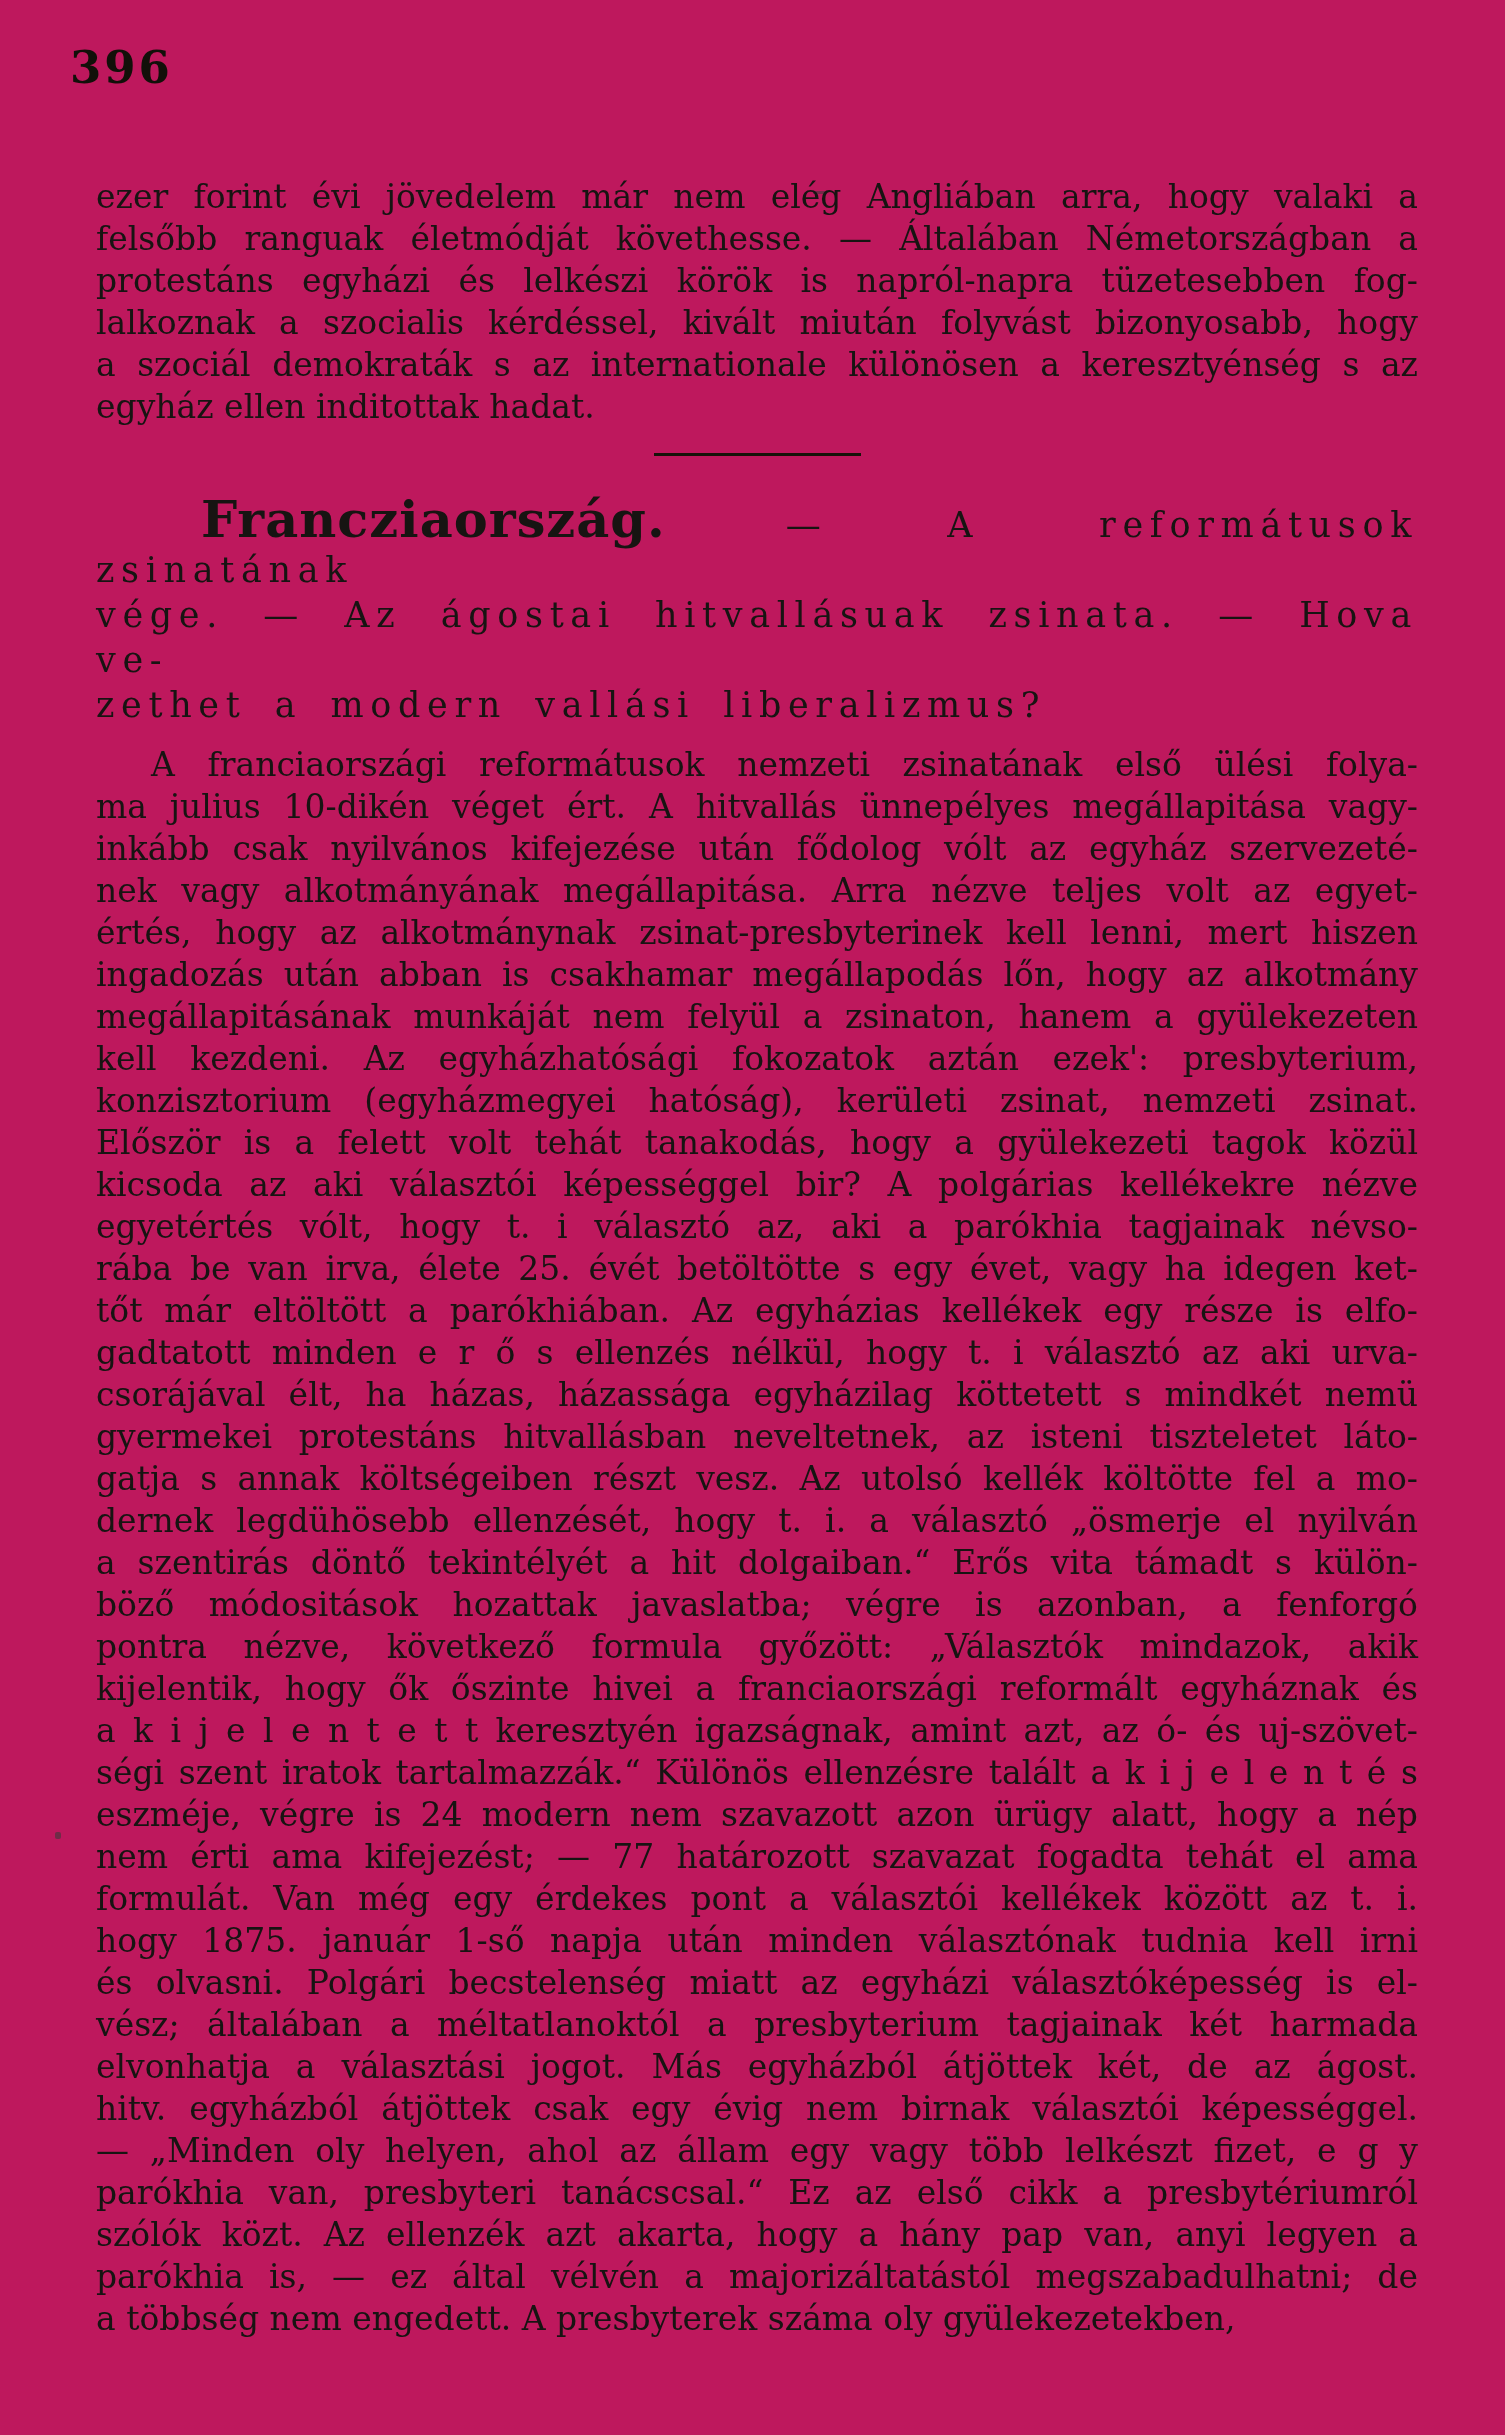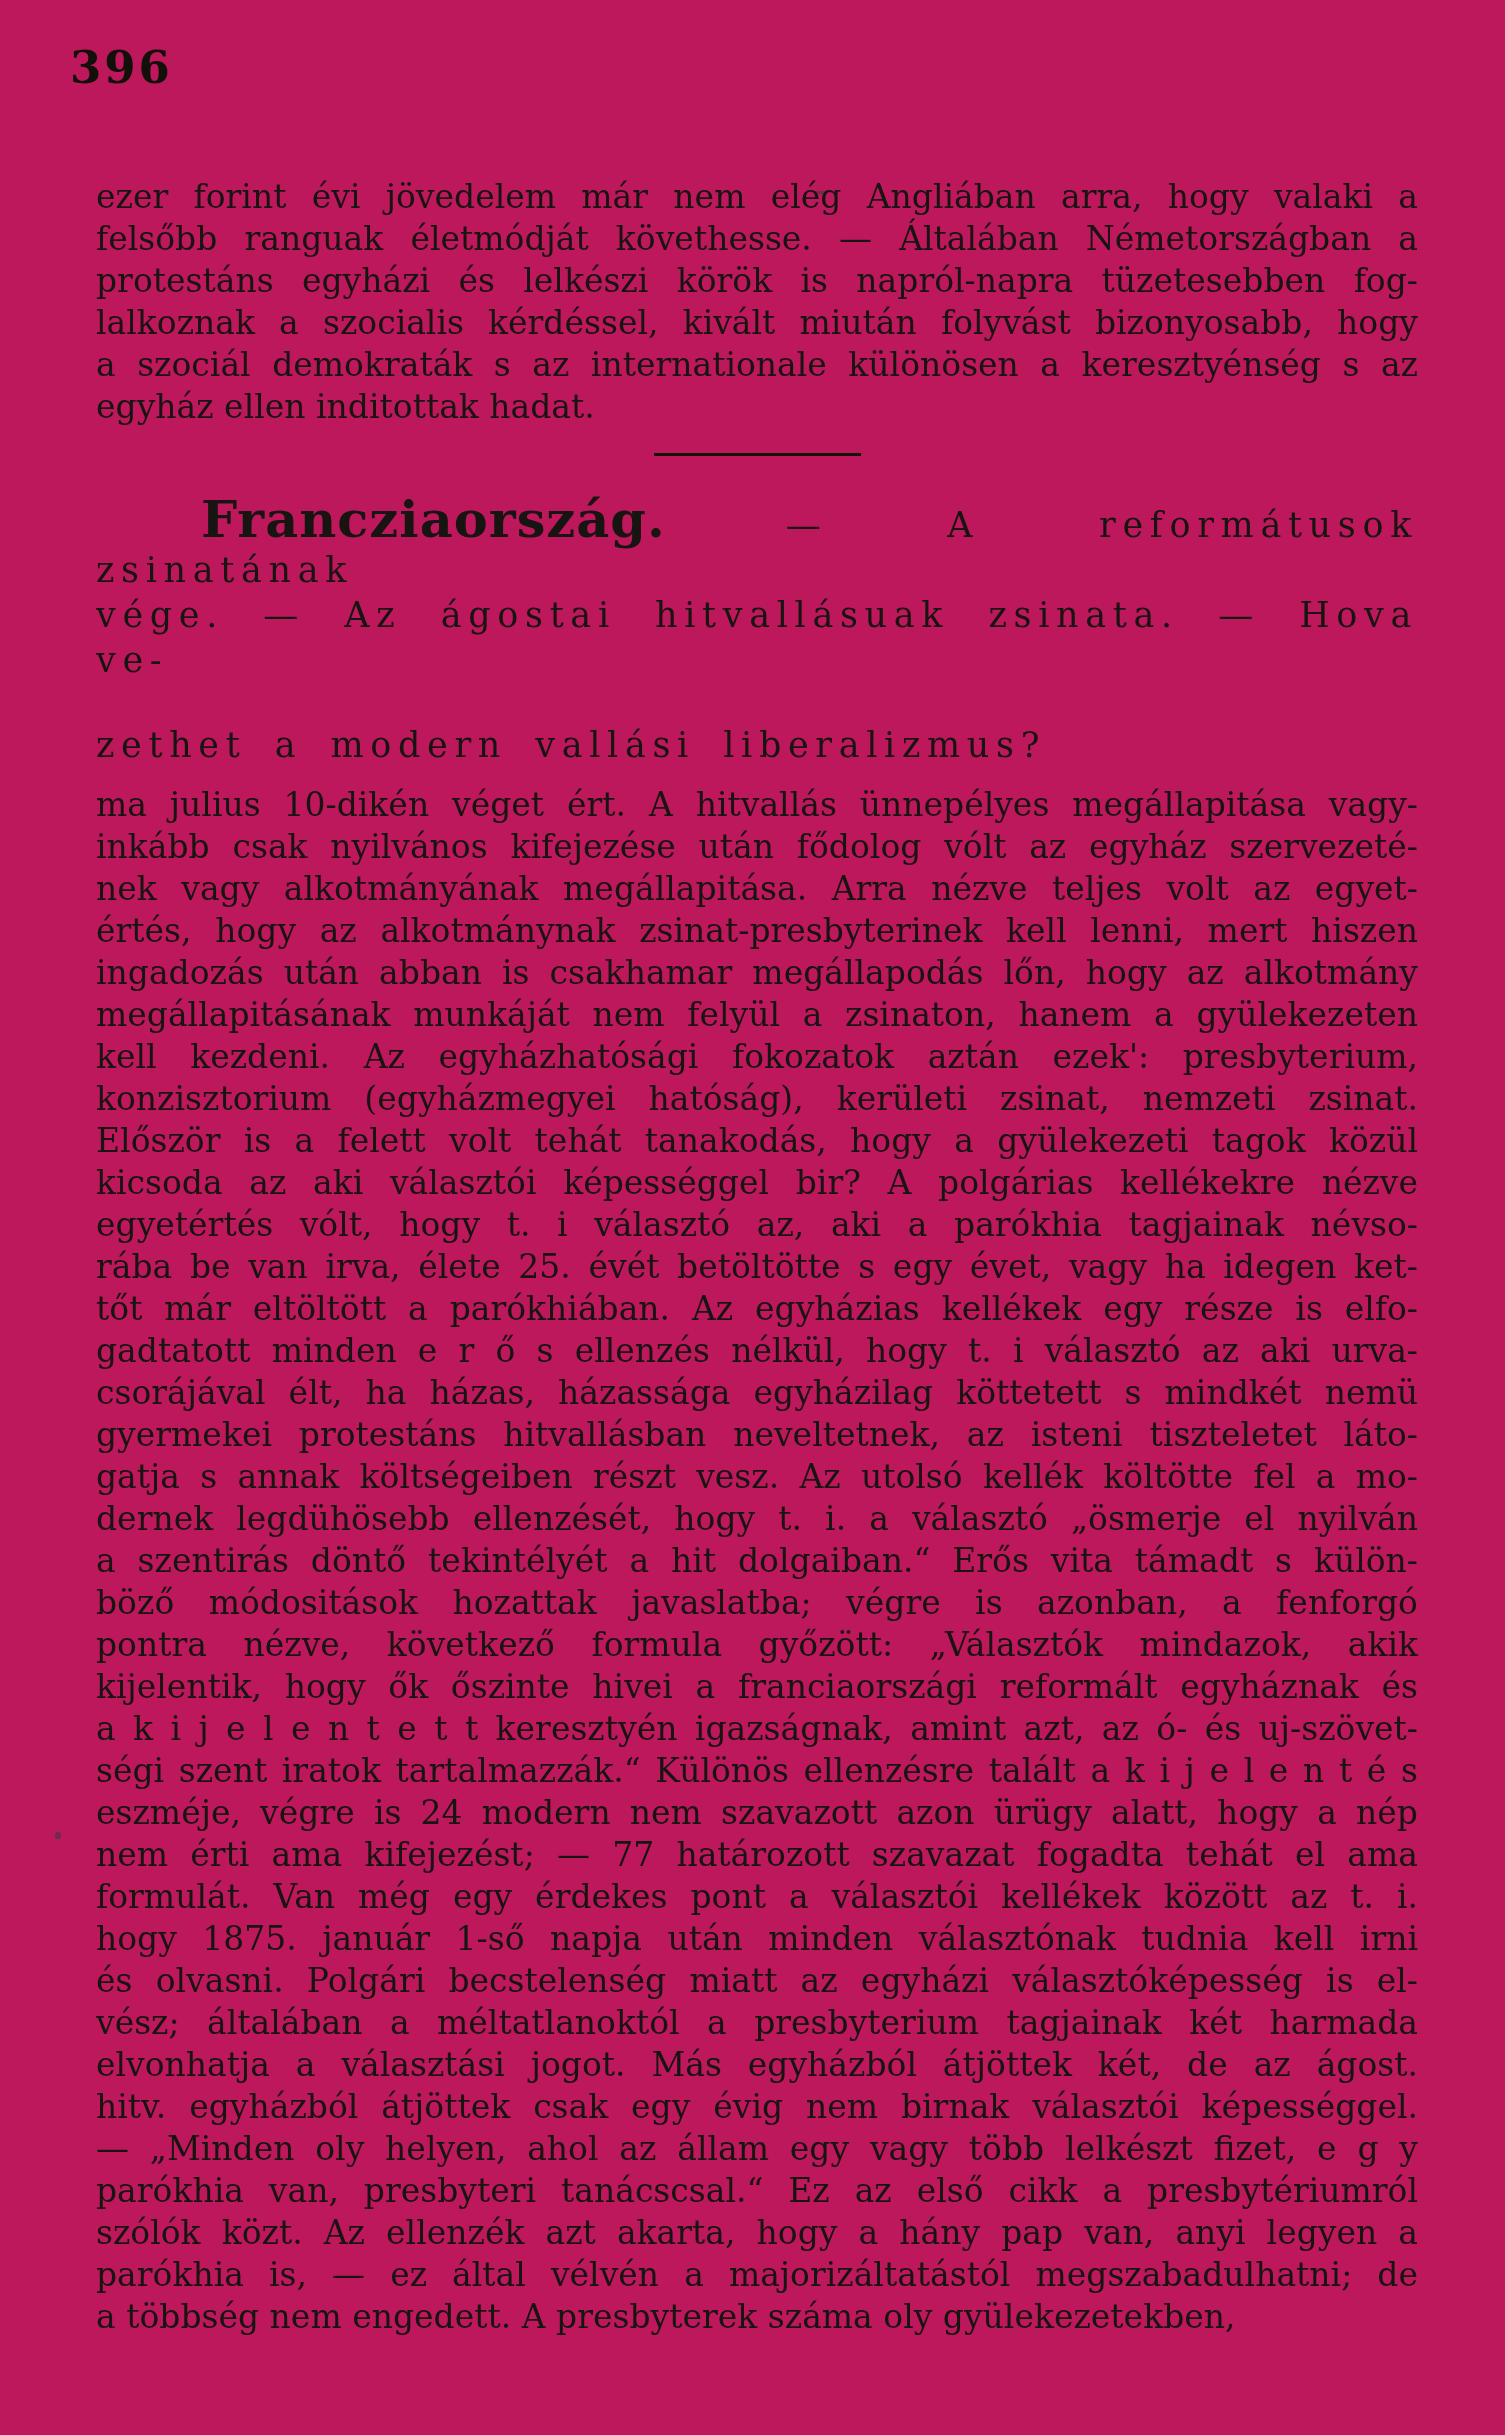--- a/index.html
+++ b/index.html
@@ -56,21 +56,20 @@
   .h-line {
     font-size: 35px;
     line-height: 45px;
     text-align: justify;
     text-align-last: justify;
     -moz-text-align-last: justify;
   }
   .h-line.first { text-indent: 105px; }
   .h-line.h-last {
     text-align-last: left;
-    margin-top: 40px;
     -moz-text-align-last: left;
   }
   .title-bold {
     font-weight: 700;
     font-size: 51px;
     letter-spacing: 1px;
   }
   .spaced {
     letter-spacing: 0.19em;
     word-spacing: 0.30em;
@@ -108,20 +107,21 @@
 
     <hr class="separator">
 
     <div class="heading">
       <div class="h-line first"><span class="title-bold">Francziaország.</span><span class="spaced"> — A reformátusok zsinatának</span></div>
       <div class="h-line spaced">vége. — Az ágostai hitvallásuak zsinata. — Hova ve-</div>
       <div class="h-line spaced h-last">zethet a modern vallási liberalizmus?</div>
     </div>
 
     <div class="para main-para">
+        <div class="line indent">A franciaországi reformátusok nemzeti zsinatának első ülési folya-</div>
         <div class="line">ma julius 10-dikén véget ért. A hitvallás ünnepélyes megállapitása vagy-</div>
         <div class="line">inkább csak nyilvános kifejezése után fődolog vólt az egyház szervezeté-</div>
         <div class="line">nek vagy alkotmányának megállapitása. Arra nézve teljes volt az egyet-</div>
         <div class="line">értés, hogy az alkotmánynak zsinat-presbyterinek kell lenni, mert hiszen</div>
         <div class="line">ingadozás után abban is csakhamar megállapodás lőn, hogy az alkotmány</div>
         <div class="line">megállapitásának munkáját nem felyül a zsinaton, hanem a gyülekezeten</div>
         <div class="line">kell kezdeni. Az egyházhatósági fokozatok aztán ezek': presbyterium,</div>
         <div class="line">konzisztorium (egyházmegyei hatóság), kerületi zsinat, nemzeti zsinat.</div>
         <div class="line">Először is a felett volt tehát tanakodás, hogy a gyülekezeti tagok közül</div>
         <div class="line">kicsoda az aki választói képességgel bir? A polgárias kellékekre nézve</div>

